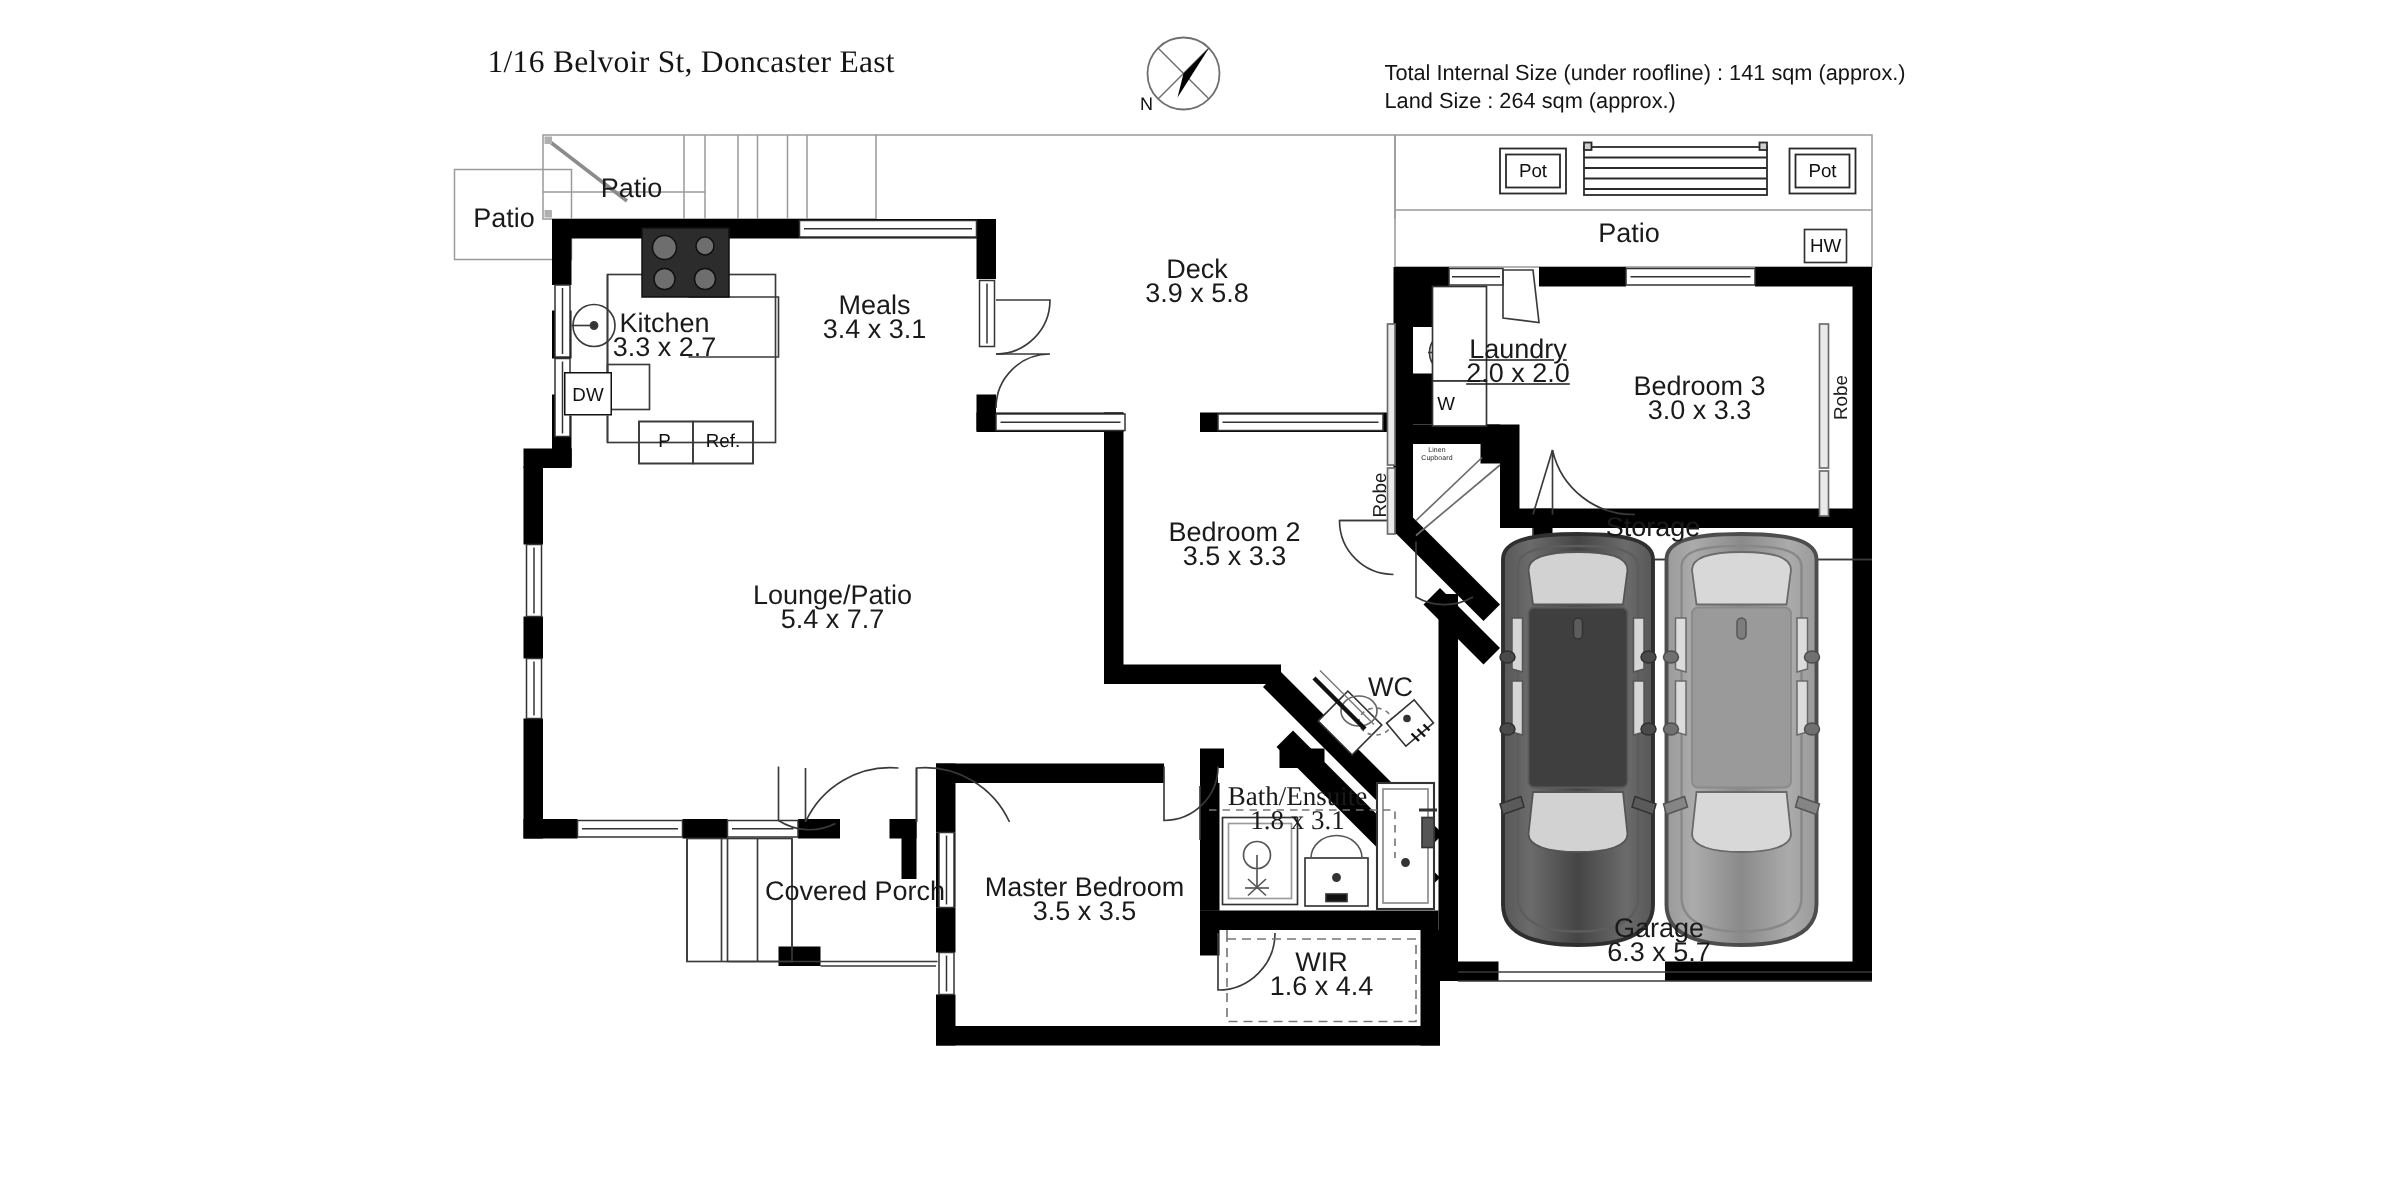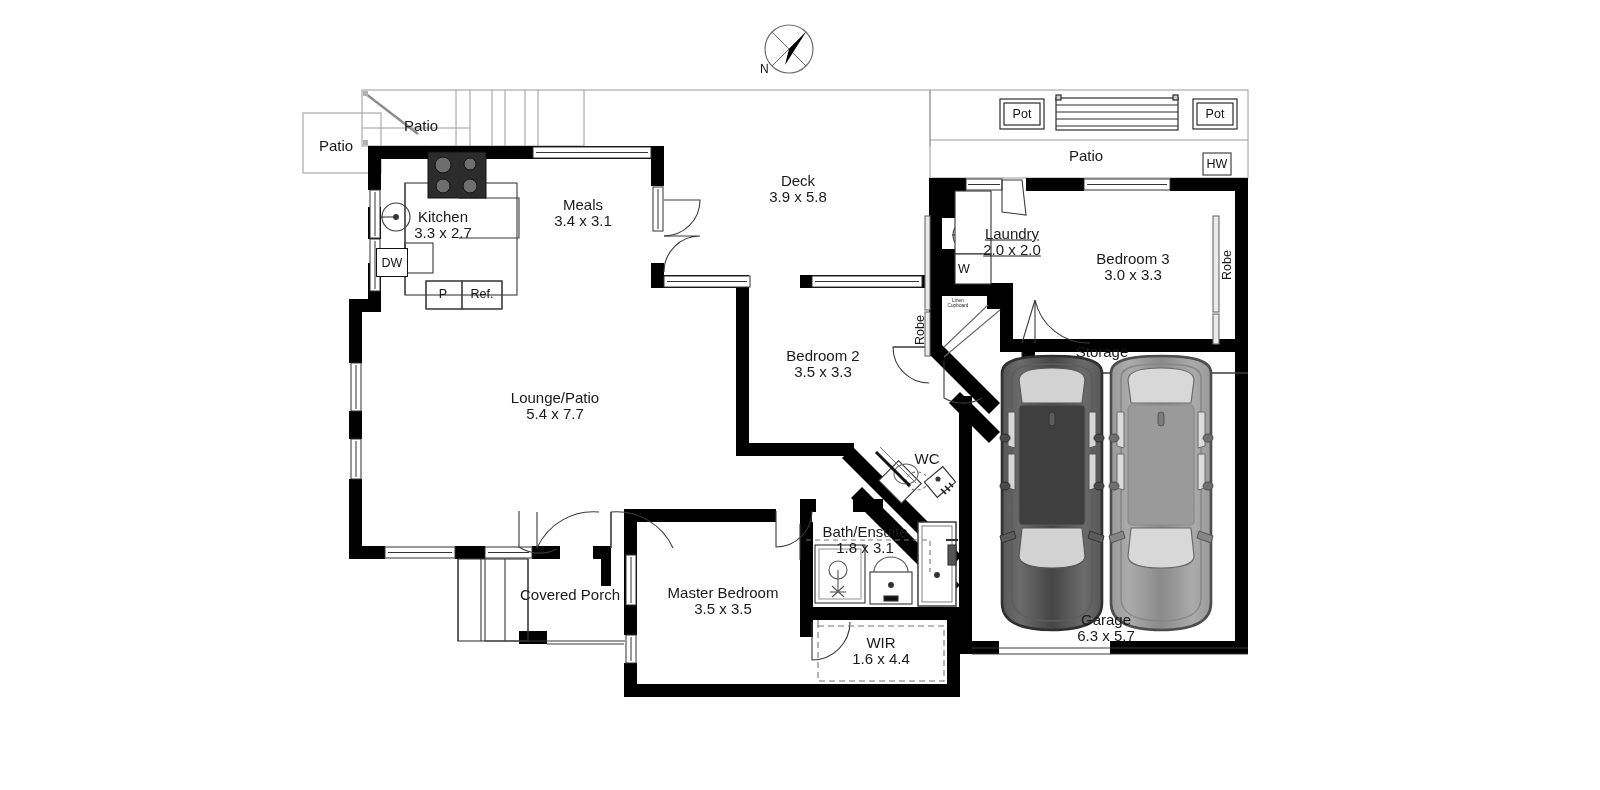--- a/index.html
+++ b/index.html
@@ -61,21 +61,21 @@
   #plan {
     position: absolute;
     left: 0; top: 0;
     width: 1600px;
     height: 790px;
   }
 
   
   .lbl {
     position: absolute;
-    font-size: 15px;
+    font-size: 18px;
     line-height: 15.5px;
     color: #1a1a1a;
     text-align: center;
     white-space: nowrap;
     transform: translate(-50%, -50%);
     pointer-events: none;
   }
   .lbl .nm { display: block; }
   .lbl .dim { display: block; }
   .lbl.sm { font-size: 12.5px; }
@@ -121,21 +121,26 @@
     font-size: 7.4px;
     color: #2b2b2b;
     letter-spacing: .05px;
   }
 </style>
 </head>
 <body>
 
 <div id="page">
 
-
+  <div class="title">1/16 Belvoir St, Doncaster East</div>
+
+  <div class="sizeblock">
+    <div>Total Internal Size (under roofline) :  141 sqm (approx.)</div>
+    <div>Land Size :  264 sqm (approx.)</div>
+  </div>
 
   <svg class="compass" viewBox="0 0 52 52">
     <circle cx="26" cy="26" r="24" fill="#fff" stroke="#6f6f6f" stroke-width="1.2"></circle>
     <line x1="9" y1="9" x2="43" y2="43" stroke="#6f6f6f" stroke-width="1"></line>
     <line x1="43" y1="9" x2="9" y2="43" stroke="#6f6f6f" stroke-width="1"></line>
     <polygon points="43,9 26,26 22,42" fill="#000"></polygon>
   </svg>
   <div class="compass-n">N</div>
 
   <svg id="plan" viewBox="0 0 1600 790">
@@ -560,21 +565,21 @@
   </div>
 
   <div class="lbl" style="left:1102px; top:352px;">
     <span class="nm">Storage</span>
   </div>
 
   <div class="lbl" style="left:927px;  top:459px;">
     <span class="nm">WC</span>
   </div>
 
-  <div class="lbl" style="left:865px;  top:539px;">
+  <div class="lbl" style="left:865px;  top:539px;font-family:Liberation Serif, serif;">
     <span class="nm">Bath/Ensuite</span>
     <span class="dim">1.8 x 3.1</span>
   </div>
 
   <div class="lbl" style="left:1106px; top:627px;">
     <span class="nm">Garage</span>
     <span class="dim">6.3 x 5.7</span>
   </div>
 
   <div class="lbl" style="left:570px;  top:595px;">

